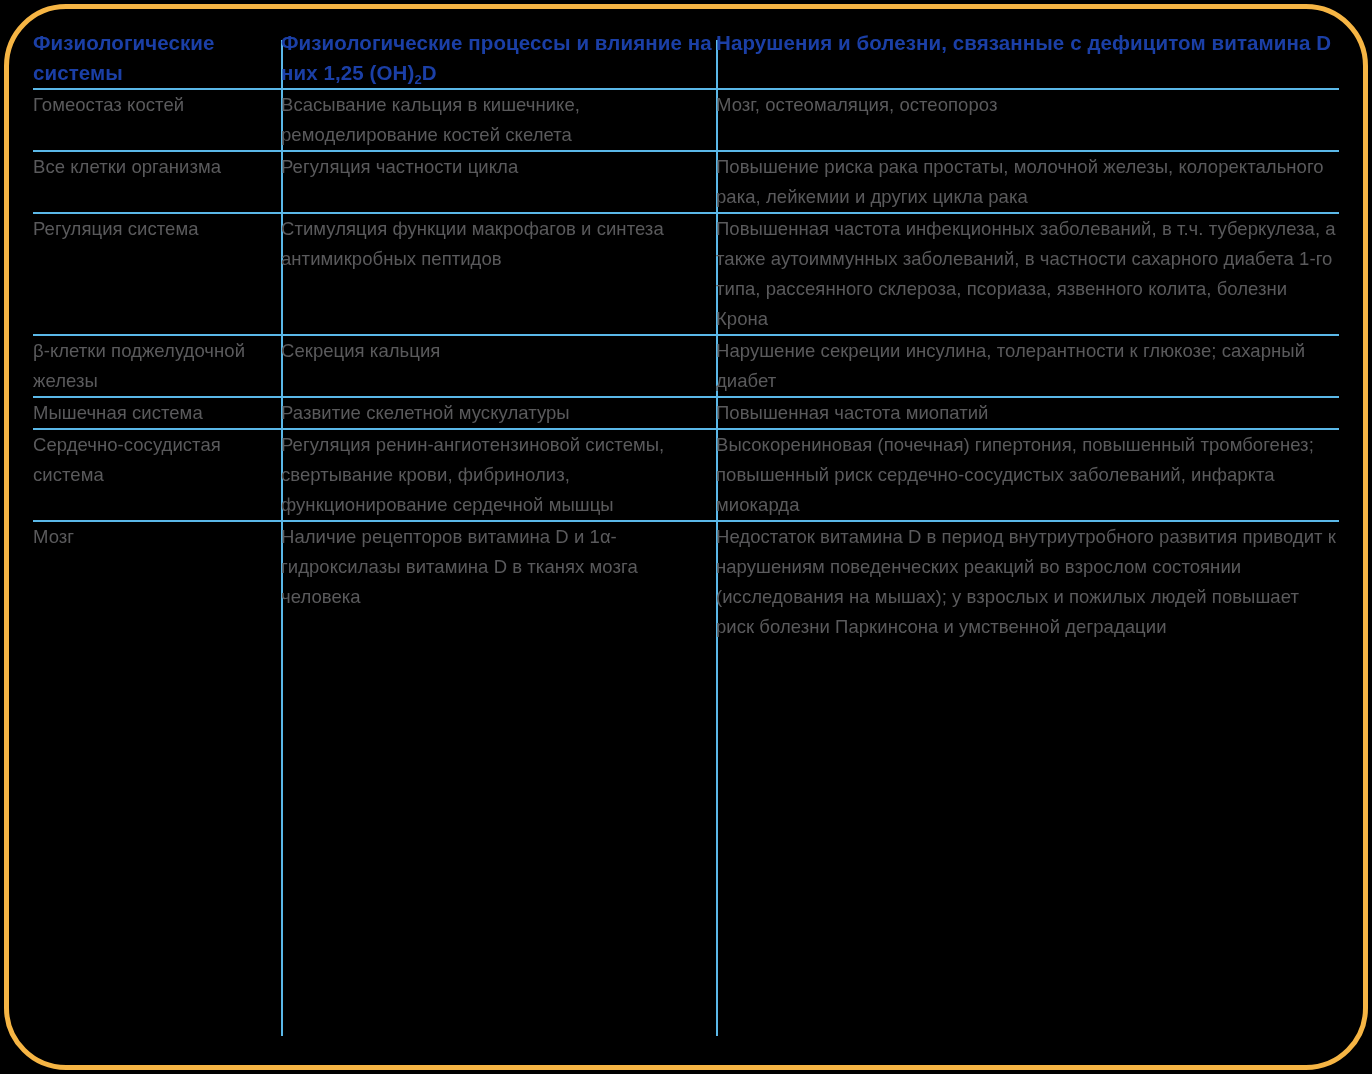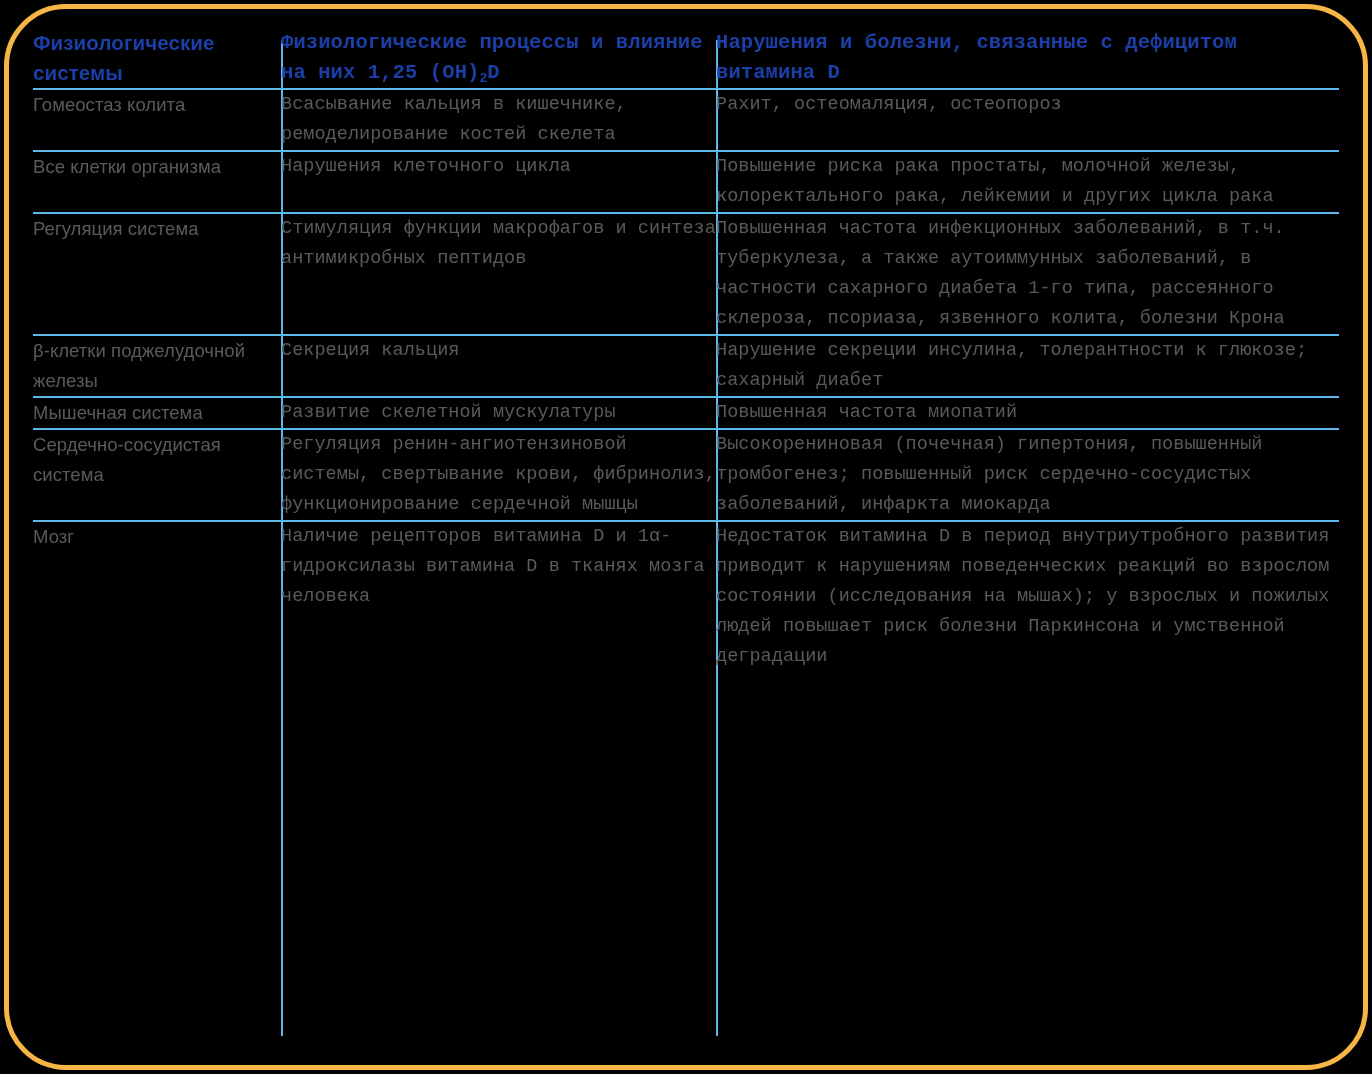--- a/index.html
+++ b/index.html
@@ -52,21 +52,21 @@
 
   
   col.c1 { width: 248px; }
   col.c2 { width: 435px; }
   col.c3 { width: 623px; }
 
   .cell {
     box-sizing: border-box;
     padding: 18px 30px 26px 0;
   }
-  .cell.pad-l { padding-left: 31px; font-family: Liberation Mono, monospace; }
+  .cell.pad-l { padding-left: 31px; }
 
   .hdr .cell {
     padding-top: 16px;
     padding-bottom: 30px;
   }
 
   .hdr-text {
     color: #1B3FA6;
     font-weight: bold;
     font-size: 20.5px;
@@ -129,35 +129,35 @@
           <div class="hdr-text"><span>Физиологические процессы и влияние на них 1,25 (OH)</span><sub>2</sub><span>D</span></div>
         </th>
         <th class="cell pad-l">
           <div class="hdr-text">Нарушения и болезни, связанные с дефицитом витамина D</div>
         </th>
       </tr>
     </thead>
     <tbody>
       <tr class="sep">
         <td class="cell">
-            <div class="body-text">Гомеостаз колита</div>
+            <div class="body-text">Гомеостаз костей</div>
           </td>
         <td class="cell pad-l">
             <div class="body-text">Всасывание кальция в кишечнике, ремоделирование костей скелета</div>
           </td>
         <td class="cell pad-l">
-            <div class="body-text">Рахит, остеомаляция, остеопороз</div>
+            <div class="body-text">Мозг, остеомаляция, остеопороз</div>
           </td>
       </tr>
       <tr class="sep">
         <td class="cell">
             <div class="body-text">Все клетки организма</div>
           </td>
         <td class="cell pad-l">
-            <div class="body-text">Нарушения клеточного цикла</div>
+            <div class="body-text">Регуляция частности цикла</div>
           </td>
         <td class="cell pad-l">
             <div class="body-text">Повышение риска рака простаты, молочной железы, колоректального рака, лейкемии и других цикла рака</div>
           </td>
       </tr>
       <tr class="sep">
         <td class="cell">
             <div class="body-text">Регуляция система</div>
           </td>
         <td class="cell pad-l">

